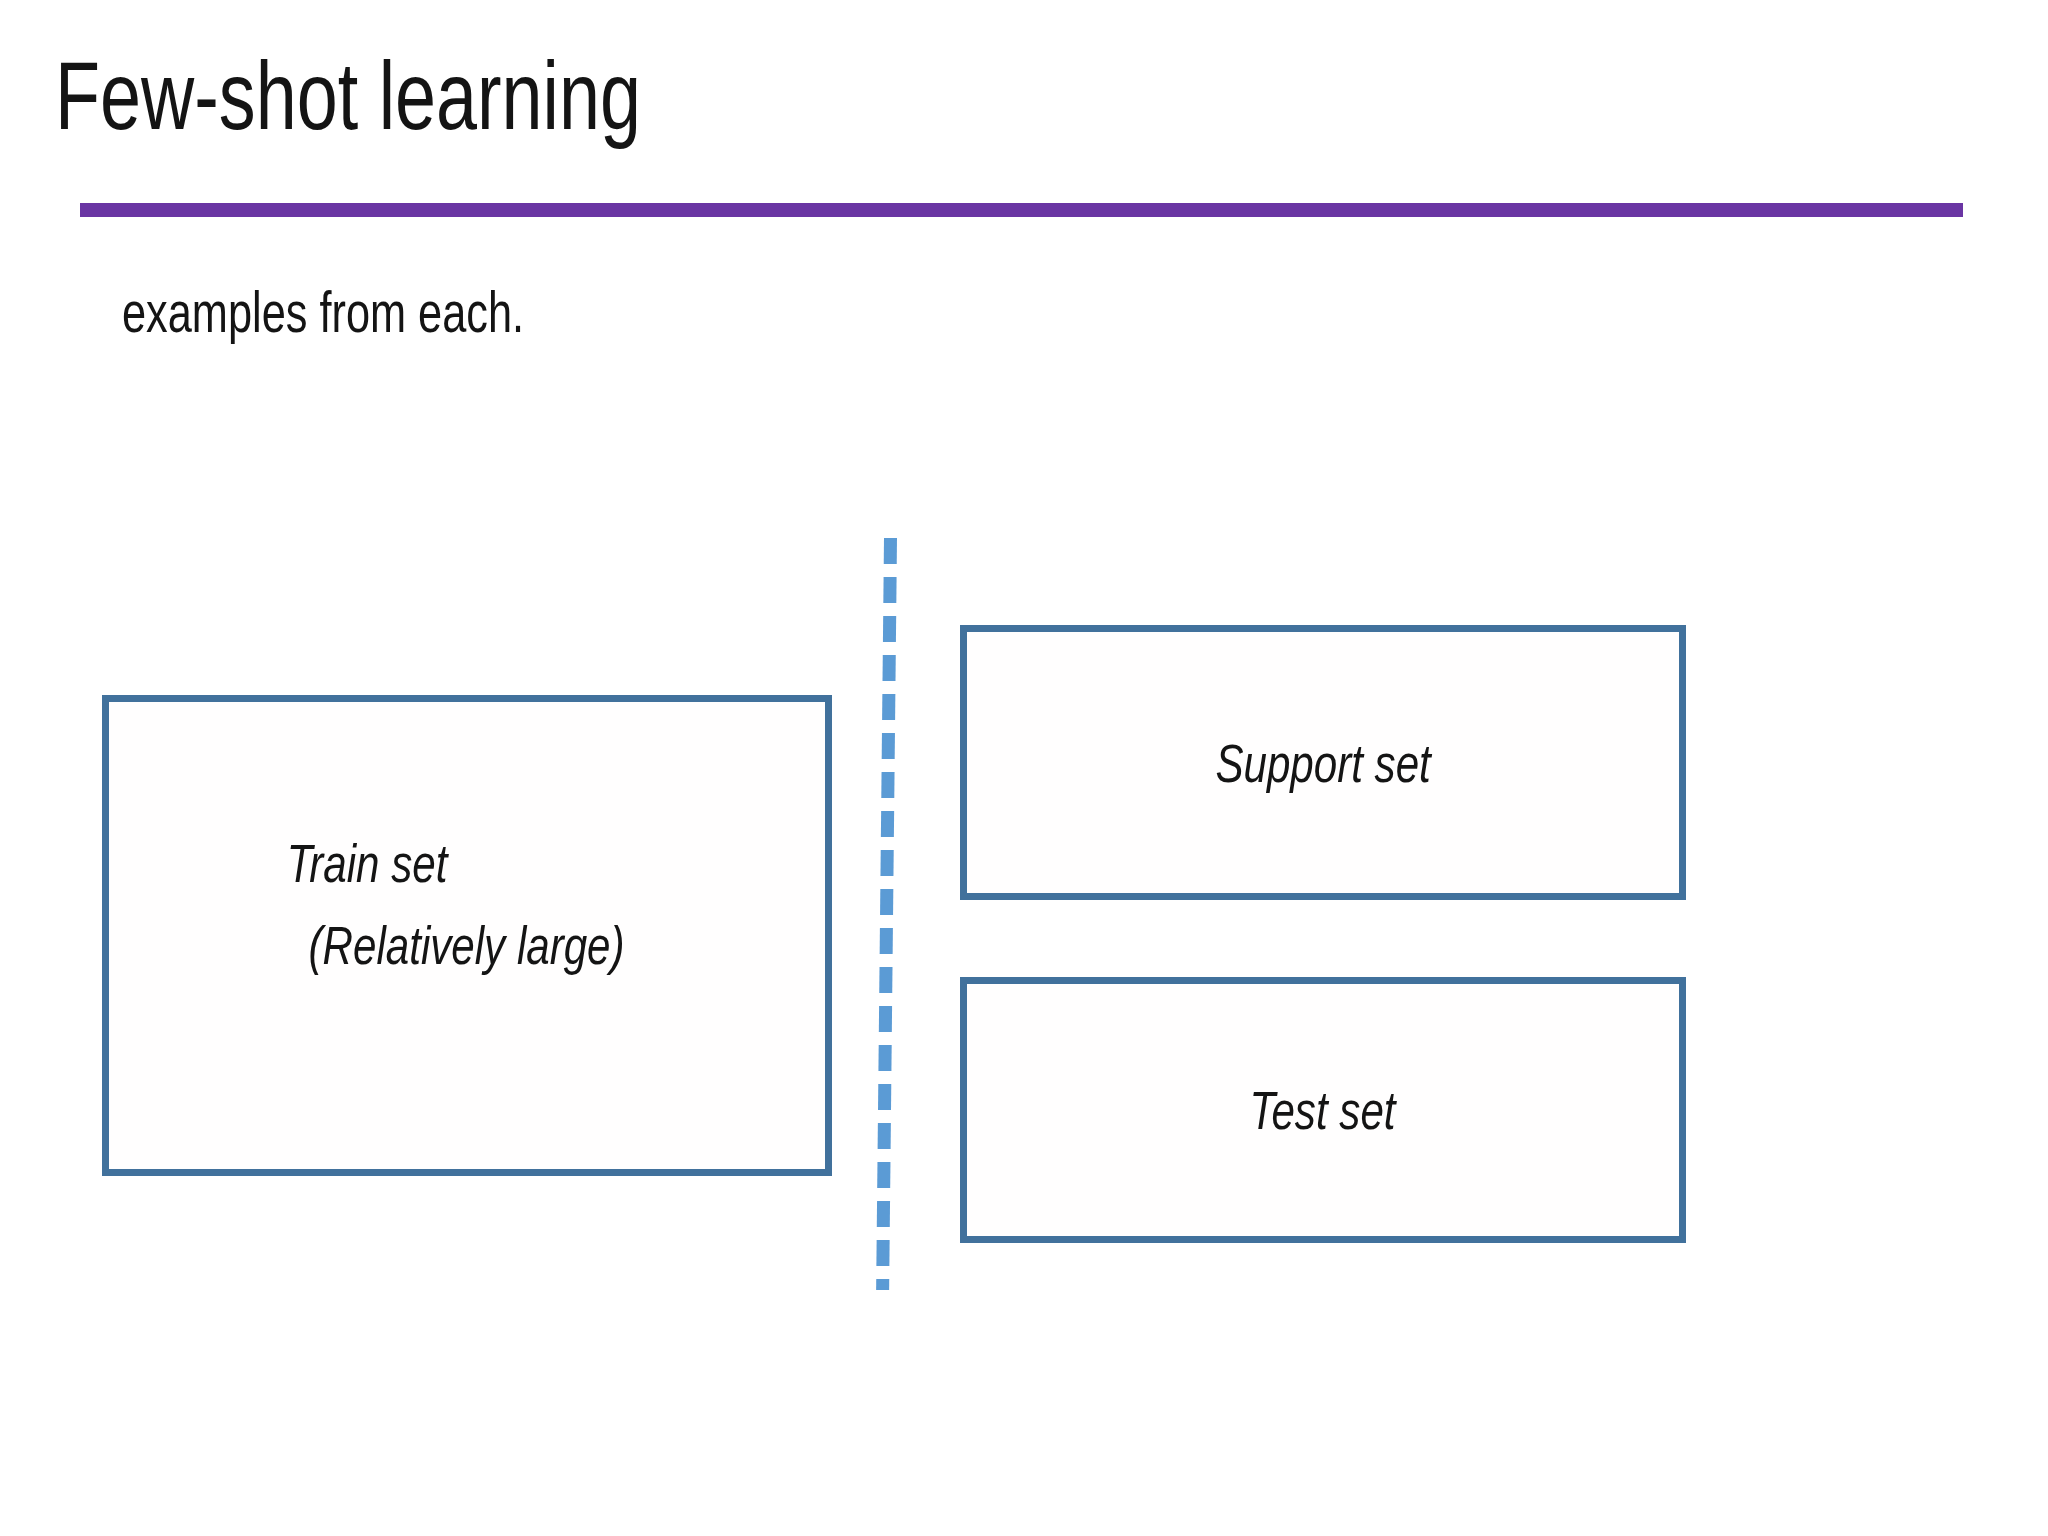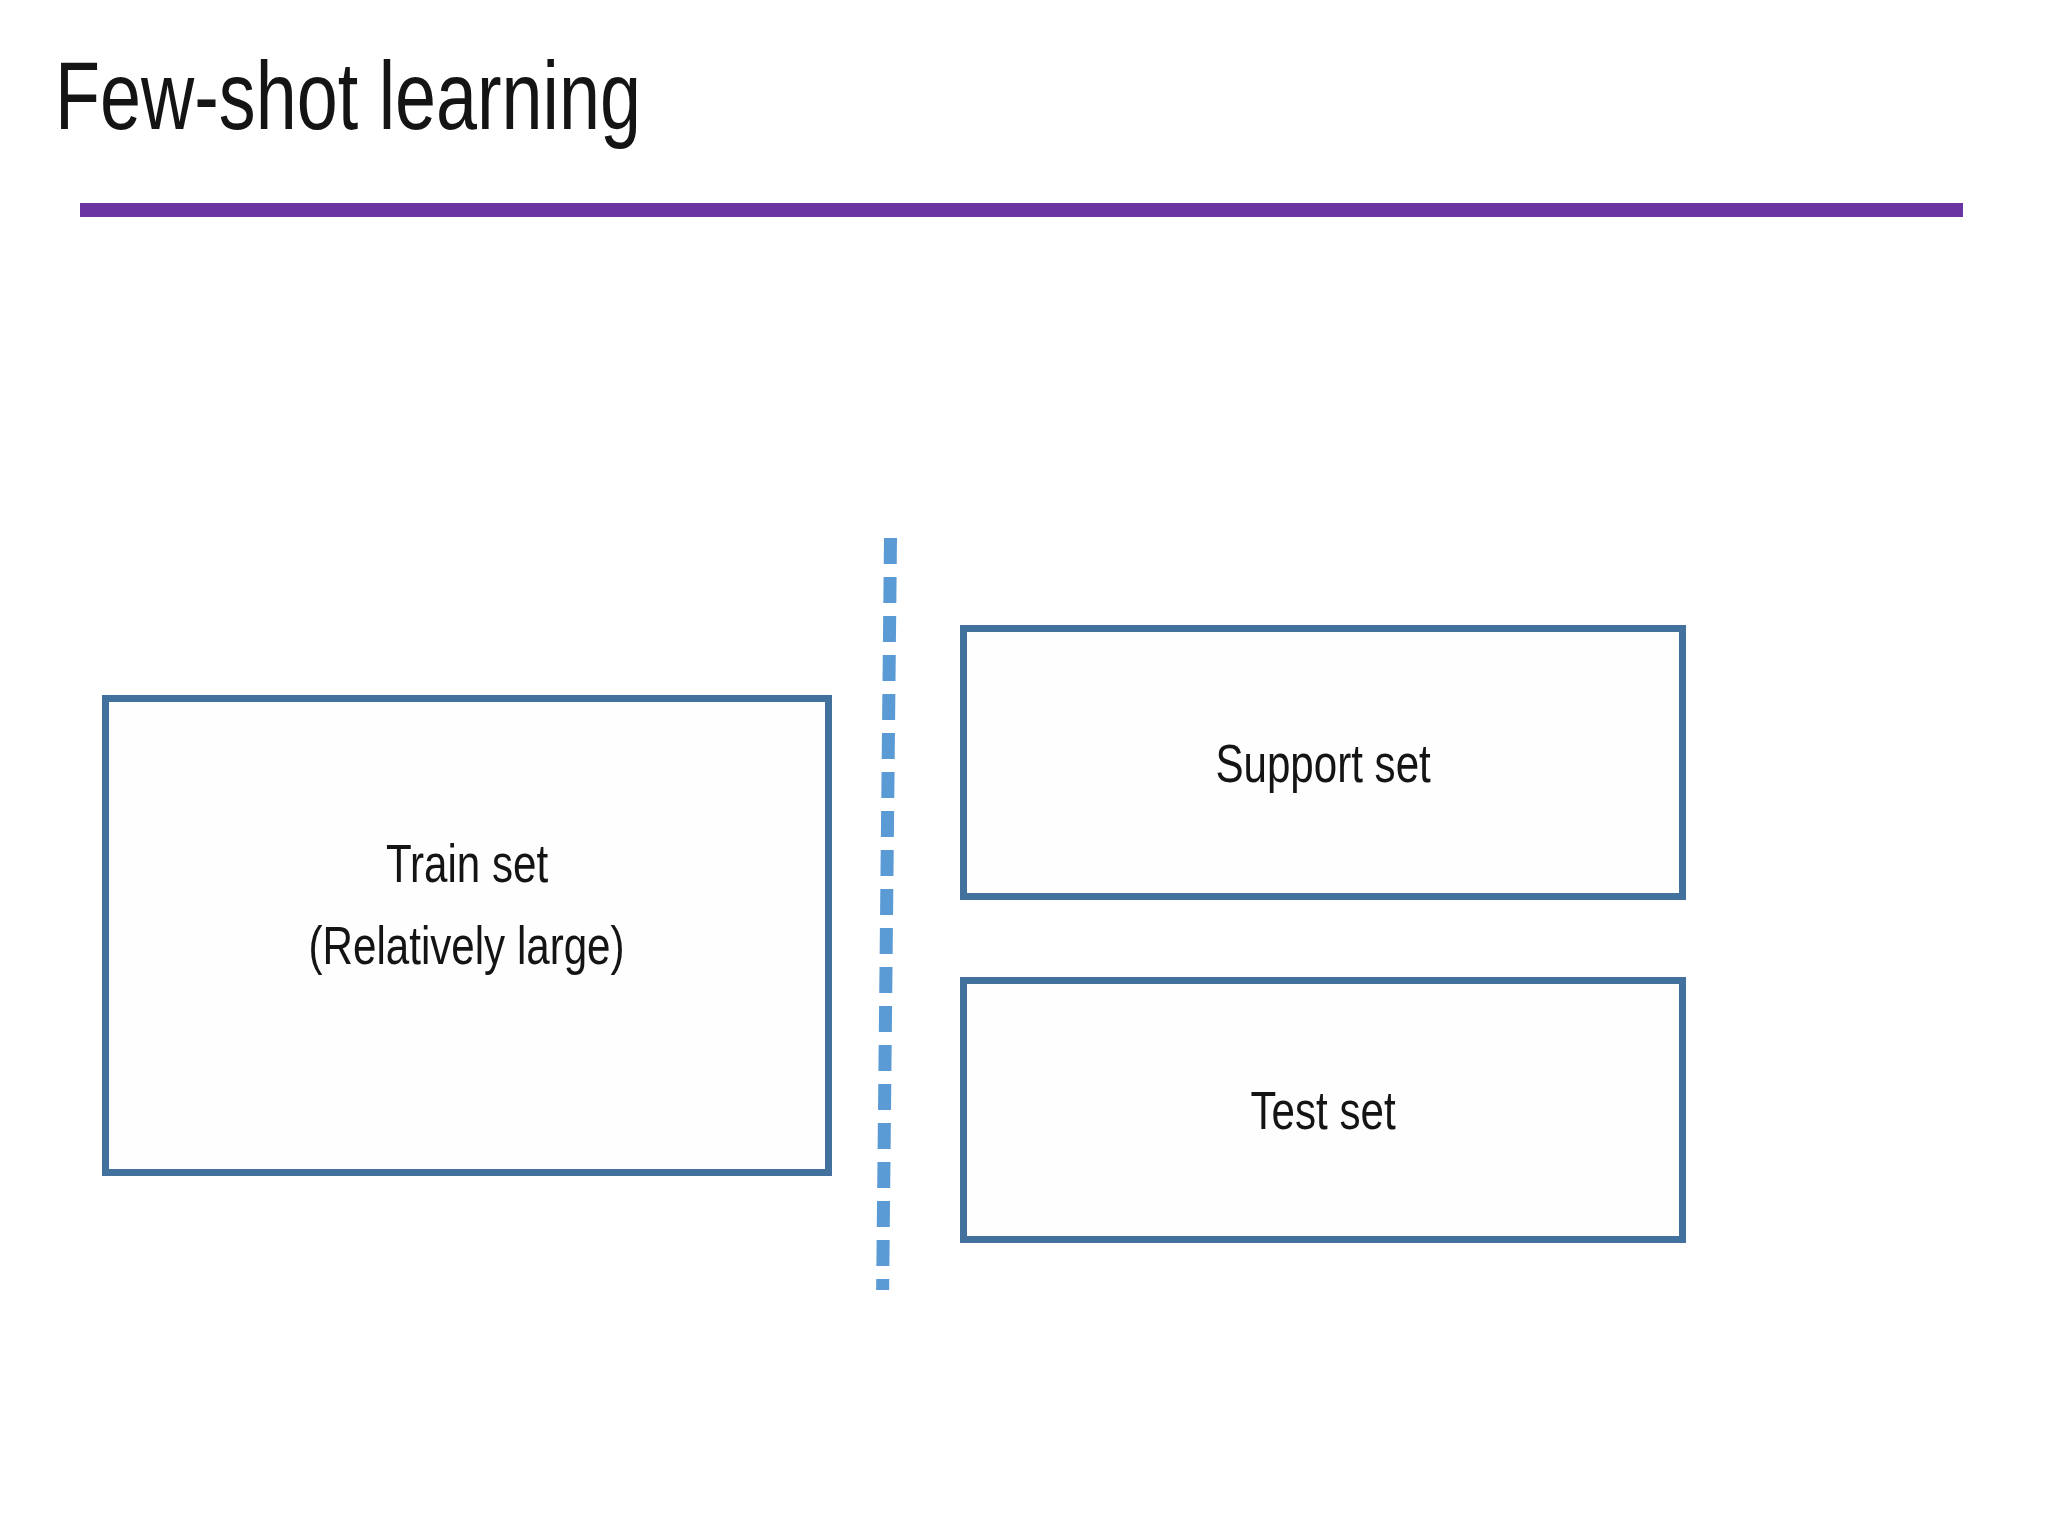--- a/index.html
+++ b/index.html
@@ -57,23 +57,23 @@
   }
   .intro .line { display: block; }
 
   .dbox {
     position: absolute;
     border: 7px solid #41719c;
     background: #fffefe;
     display: flex;
     align-items: center;
     justify-content: center;
-    text-align: center;
     font-size: 54px;
     line-height: 82px;
+    font-style: italic;
   }
   .dbox .label { display: block; }
   .dbox .label .row { display: block; }
 
   .box-train   { left: 102px; top: 695px;  width: 716px; height: 403px; padding-bottom: 64px; box-sizing: content-box; }
   .box-support { left: 960px; top: 625px;  width: 712px; height: 261px; }
   .box-test    { left: 960px; top: 977px;  width: 712px; height: 252px; }
 
   .divider-dashed {
     position: absolute;
@@ -97,20 +97,21 @@
 
 <div class="slide">
 
   <div class="title">
     <span class="cond">Few-shot learning</span>
   </div>
 
   <div class="title-rule"></div>
 
   <div class="intro">
+    <span class="line"><span class="cond">examples from each.</span></span>
   </div>
 
   <div class="dbox box-train">
     <span class="label">
       <span class="row"><span class="cond-center">Train set</span></span>
       <span class="row"><span class="cond-center">(Relatively large)</span></span>
     </span>
   </div>
 
   <div class="divider-dashed"></div>

